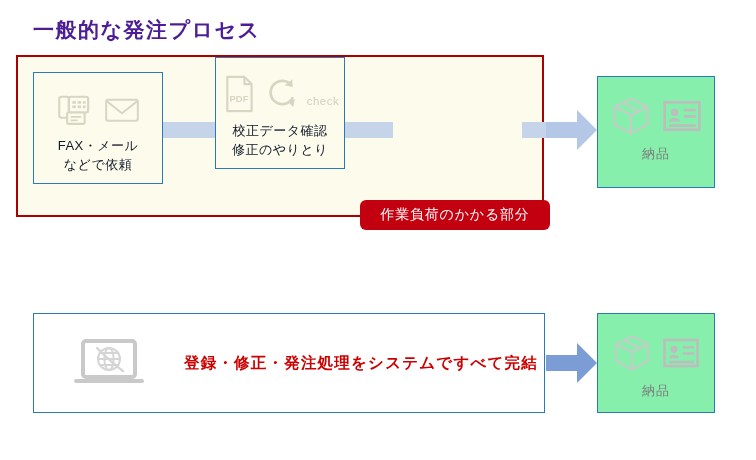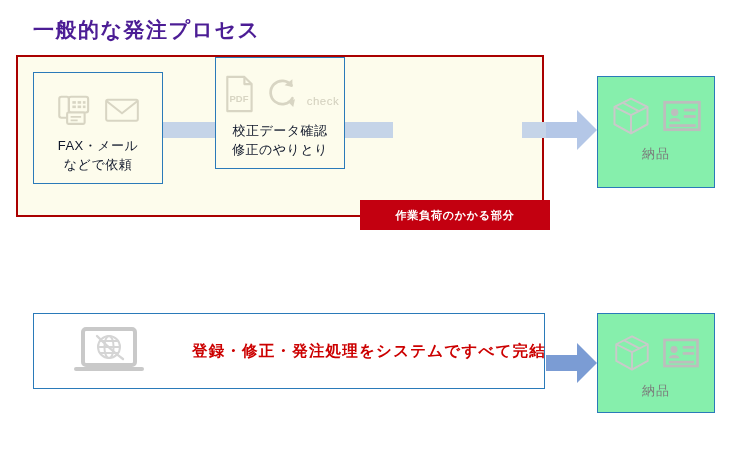--- a/index.html
+++ b/index.html
@@ -129,42 +129,42 @@
 
   
   #burden-badge {
     position: absolute;
     left: 360px;
     top: 200px;
     width: 190px;
     height: 30px;
     background: #c30010;
     color: #ffffff;
-    font-size: 11px;
-    font-weight: bold;
+    font-size: 14px;
+    font-weight: normal;
     letter-spacing: 0.8px;
     display: flex;
     align-items: center;
     justify-content: center;
     box-sizing: border-box;
+    border-radius: 6px;
   }
 
   
   #system-box {
     position: absolute;
     left: 33px;
     top: 313px;
     width: 512px;
-    height: 76px;
+    height: 100px;
     box-sizing: border-box;
     border: 1px solid #2a7ab9;
     background: #ffffff;
     display: flex;
     align-items: center;
-    gap: 8px;
   }
   #system-box .laptop-slot {
     width: 150px;
     display: flex;
     align-items: center;
     justify-content: center;
     flex: none;
   }
   #system-message {
     color: #cc0000;

